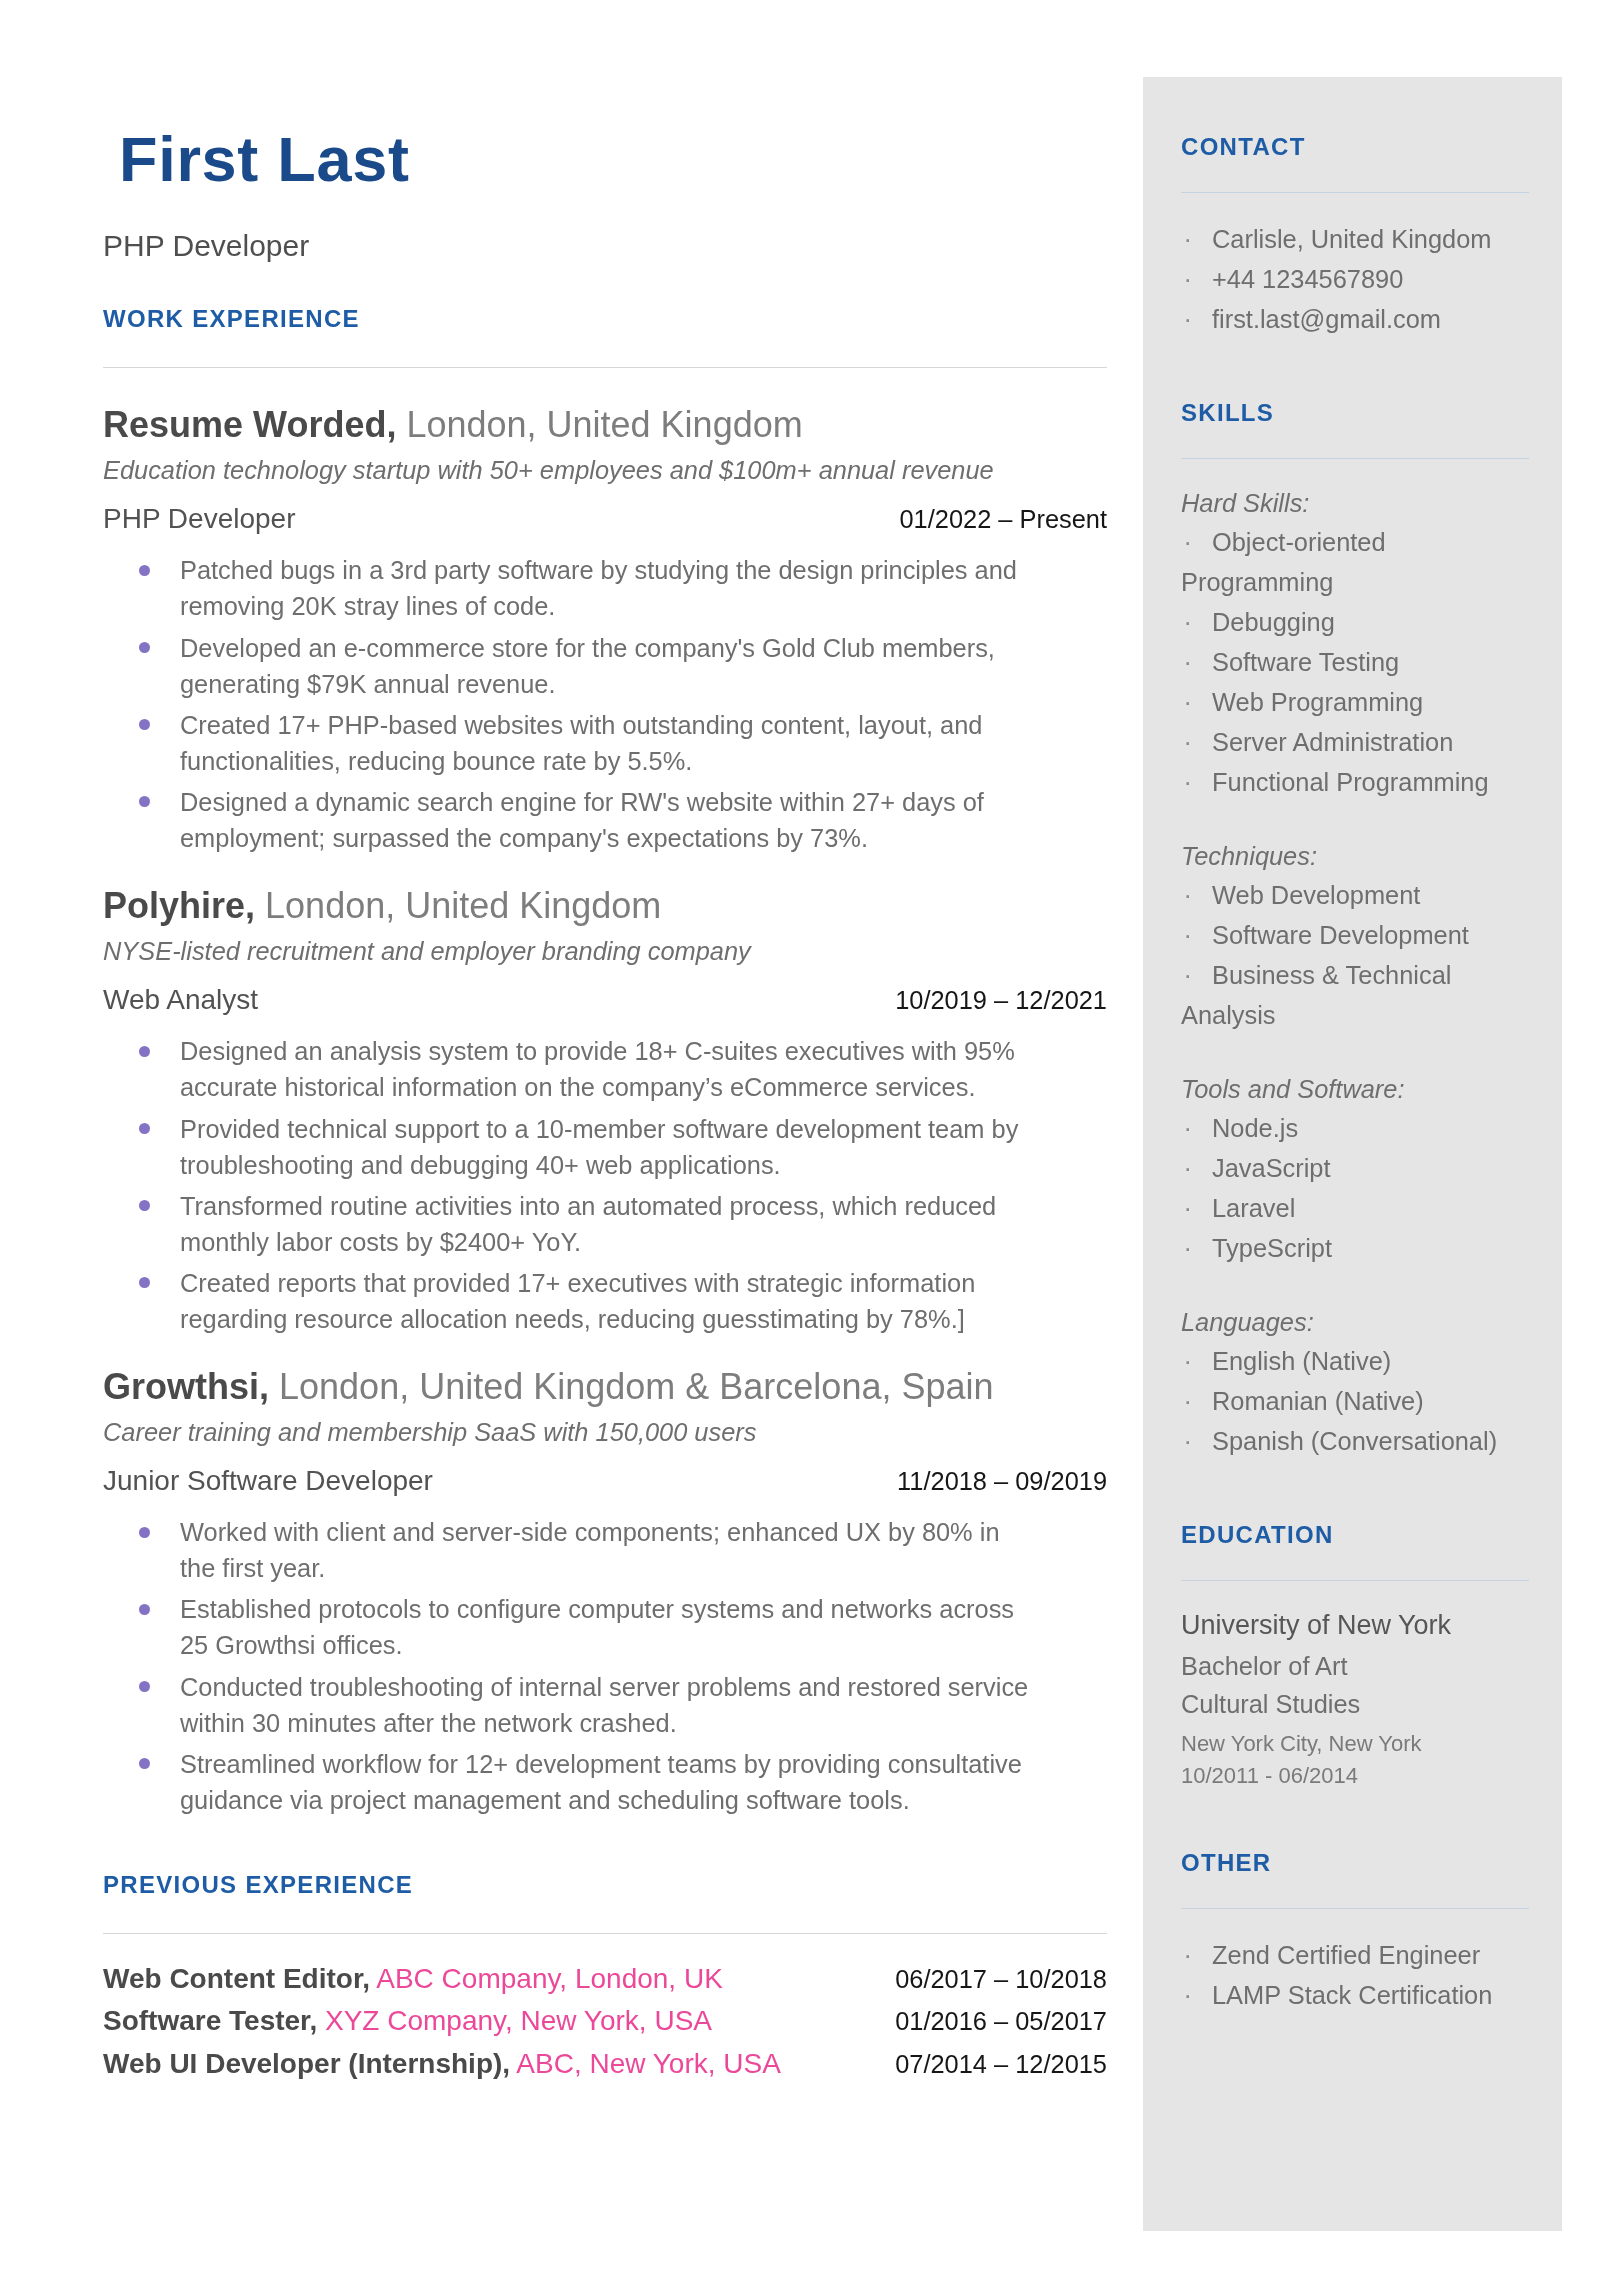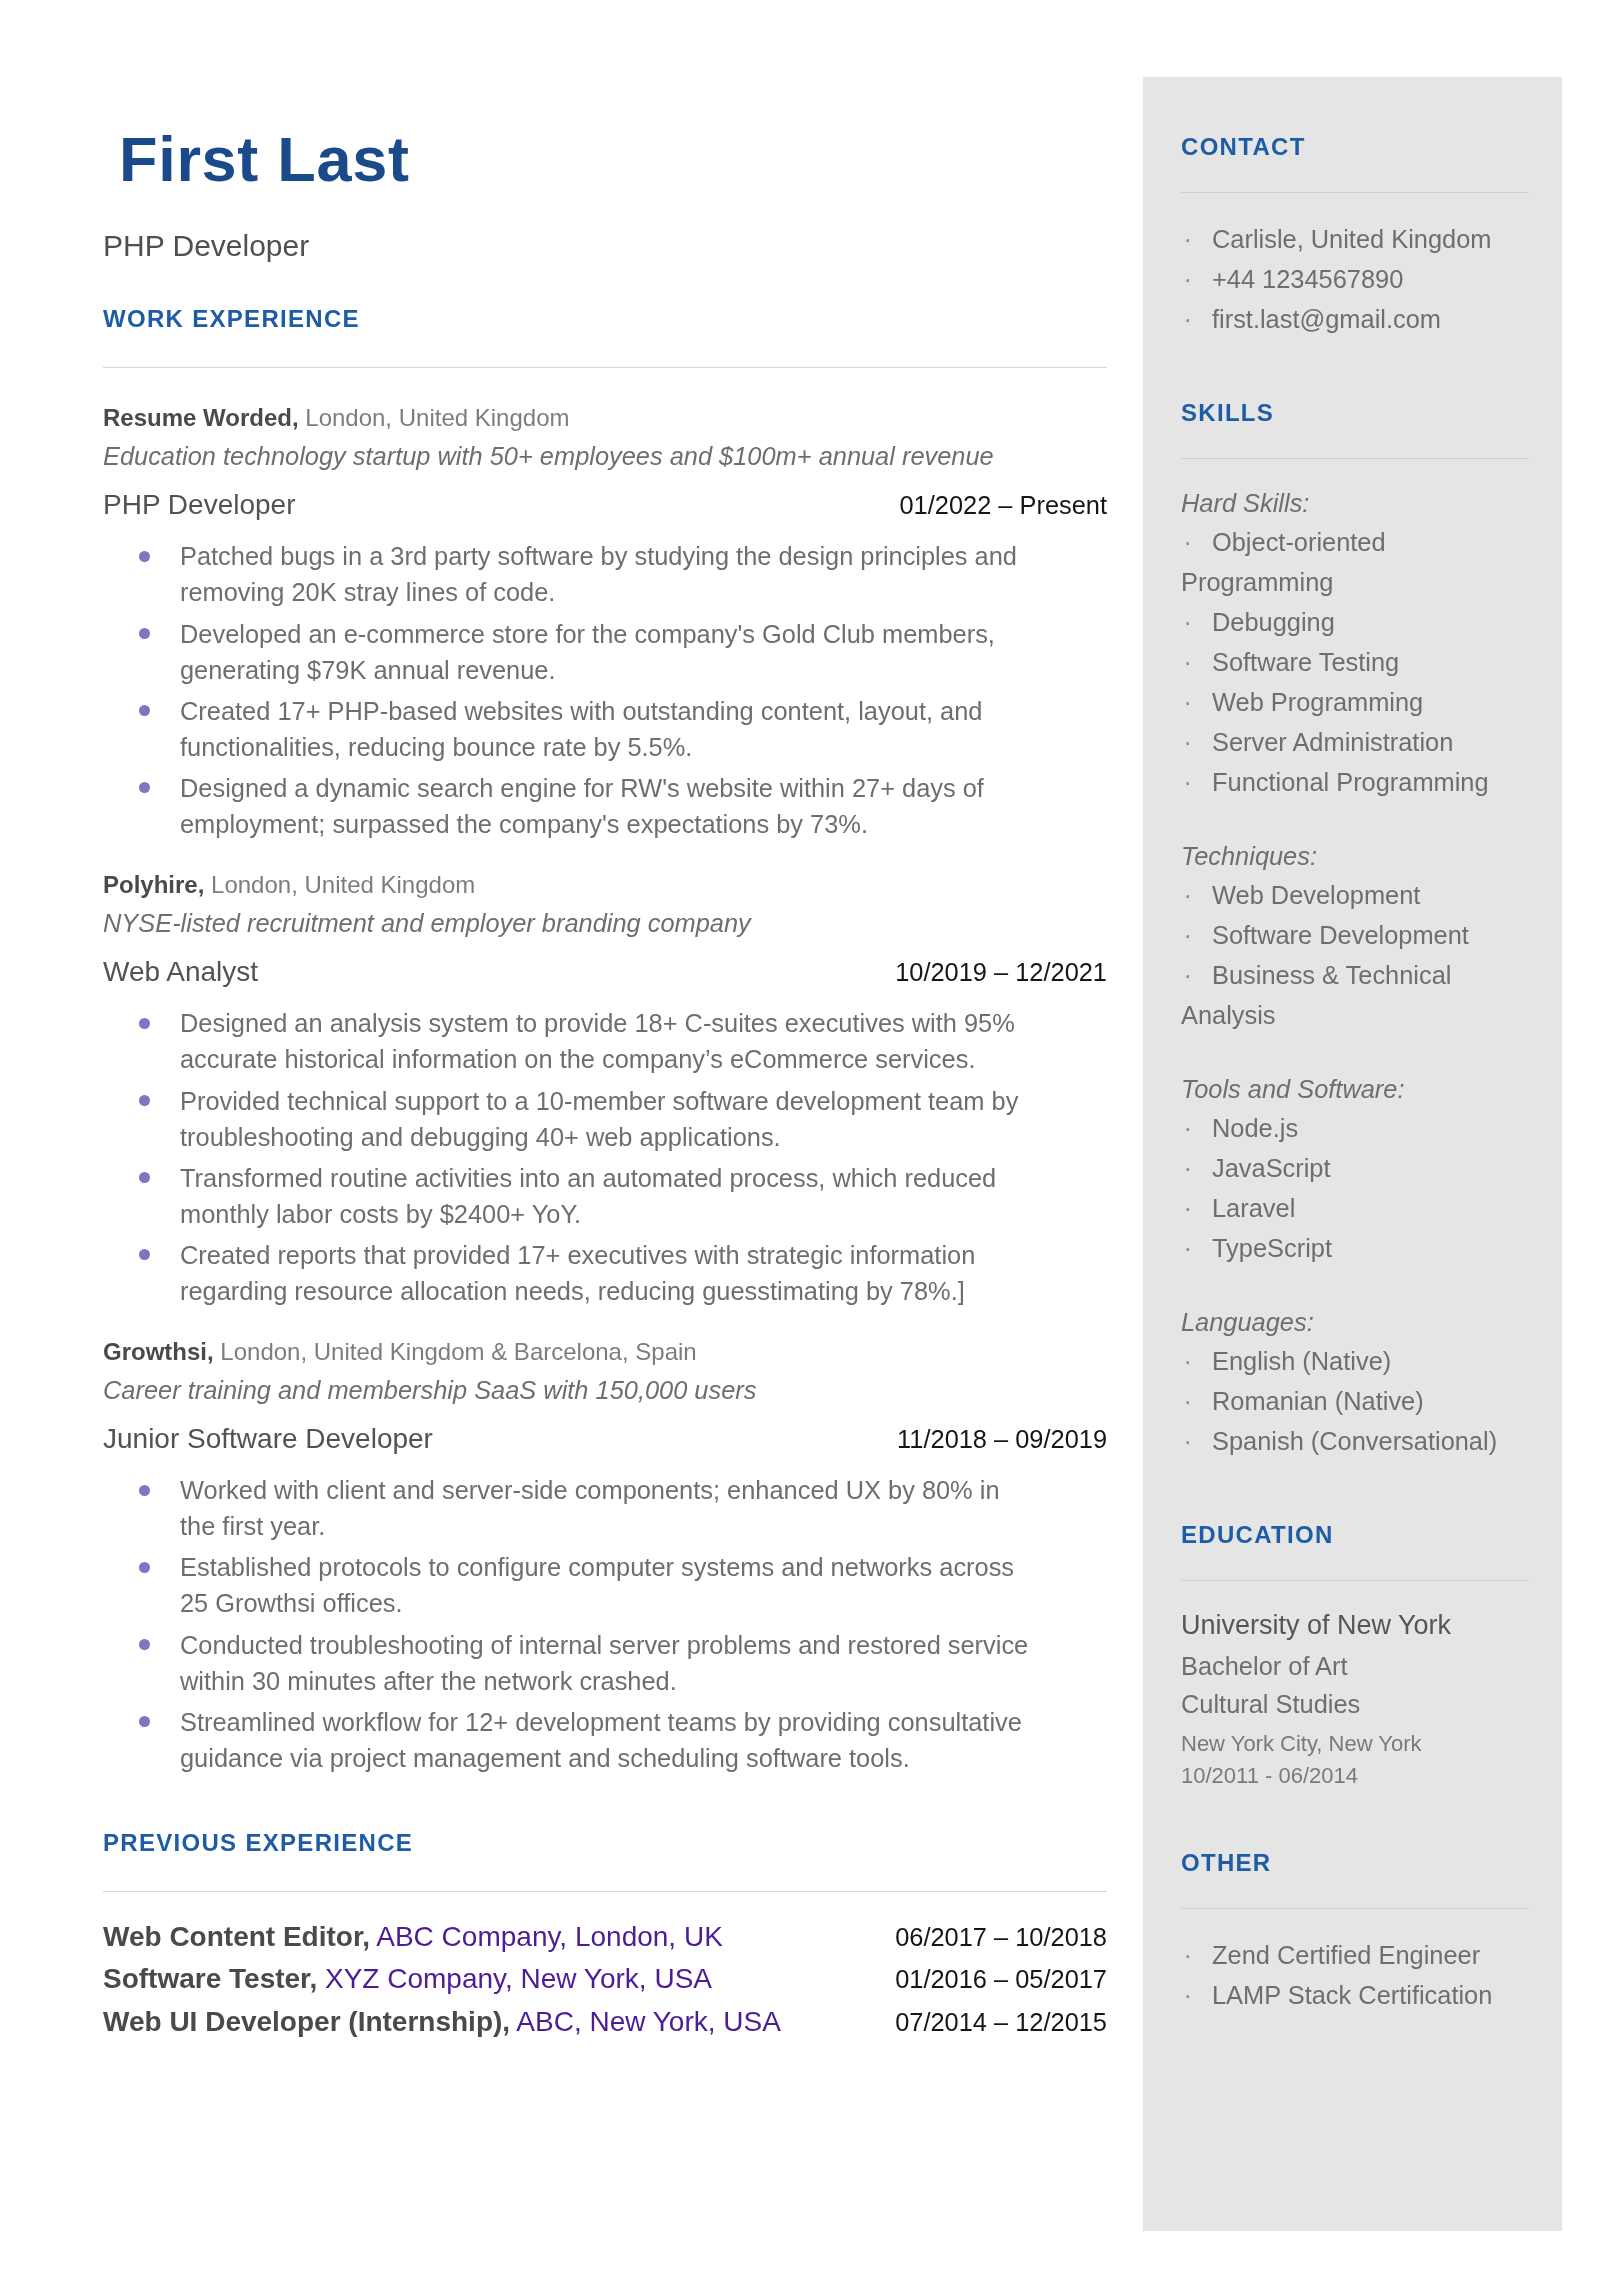--- a/index.html
+++ b/index.html
@@ -84,21 +84,21 @@
     color:#1e5ca6;
   }
   .main-heading.prev { margin-top:53px; }
   .rule {
     border:none; height:0;
     border-top:1.3px solid #d6d6d6;
     margin:34px 0 0 0;
   }
   .job { margin-top:36px; }
   .job + .job { margin-top:29px; }
-  .company-line { font-size:24px; }
+  .company-line { font-size:36px; }
   .company { font-weight:bold; color:#4a4a4a; }
   .location { color:#7d7d7d; }
   .job-desc {
     margin-top:10.4px;
     font-style:italic;
     font-size:25.4px; color:#6e6e6e;
   }
   .role-row {
     margin-top:18px;
     display:flex; justify-content:space-between; align-items:baseline;
@@ -126,21 +126,21 @@
     background:#8473c4;
   }
   .prev-rows { margin-top:29px; }
   .prev-row {
     display:flex; justify-content:space-between; align-items:baseline;
     margin-top:10.4px;
   }
   .prev-row:first-child { margin-top:0; }
   .prev-left { font-size:28px; }
   .prev-role { font-weight:bold; color:#4a4a4a; }
-  .prev-company { color:#4c1d95; }
+  .prev-company { color:#ec4899; }
   .prev-dates { font-size:25.4px; color:#161616; white-space:nowrap; }
 </style>
 </head>
 <body>
 
 <div class="page">
 
   <aside class="sidebar">
 
     <section class="side-section">

